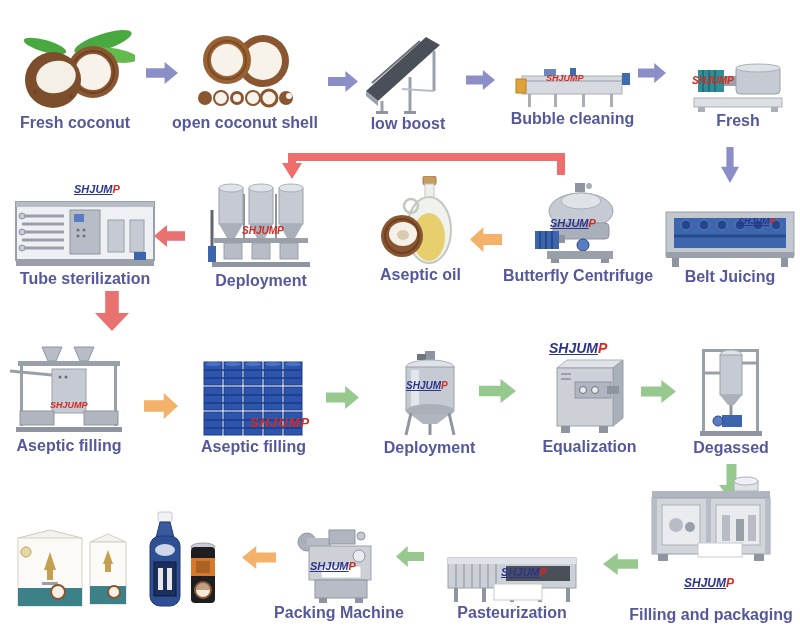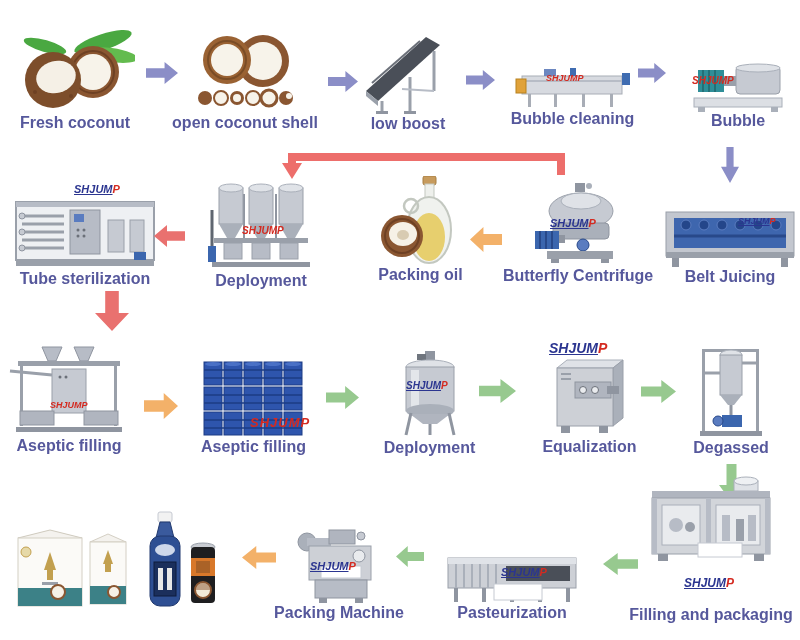--- a/index.html
+++ b/index.html
@@ -104,21 +104,21 @@
       <rect x="10" y="47" width="7" height="5" fill="#aab0ba"></rect>
       <rect x="83" y="47" width="7" height="5" fill="#aab0ba"></rect>
       <rect x="48" y="6" width="44" height="28" rx="4" fill="#c6cad2" stroke="#9aa0aa"></rect>
       <ellipse cx="70" cy="8" rx="22" ry="4" fill="#dfe2e7" stroke="#aab0ba"></ellipse>
       <rect x="36" y="16" width="12" height="10" fill="#9aa0aa"></rect>
       <rect x="10" y="10" width="26" height="22" fill="#2f8e98"></rect>
       <line x1="15" y1="10" x2="15" y2="32" stroke="#237077" stroke-width="2"></line>
       <line x1="21" y1="10" x2="21" y2="32" stroke="#237077" stroke-width="2"></line>
       <line x1="27" y1="10" x2="27" y2="32" stroke="#237077" stroke-width="2"></line>
     </svg>
-    <div class="label">Bubble</div>
+    <div class="label">Fresh</div>
   </div>
 
   <div class="arrow down" style="left:721px;top:147px;width:18px;height:36px;--ac:var(--arrow_purple);"></div>
 
   <svg class="connector" style="left:280px;top:148px;" width="295" height="34" viewBox="0 0 295 34">
     <path d="M281 27 L281 9 L12 9 L12 16" fill="none" style="stroke:var(--connector_red,#ed6e6b);" stroke-width="8"></path>
     <polygon points="2,15 22,15 12,31" style="fill:var(--connector_red,#ed6e6b);"></polygon>
   </svg>
 
   <div class="node" style="left:5px;top:180px;width:160px;height:108px;">
@@ -178,21 +178,21 @@
       <rect x="47" y="0" width="13" height="9" rx="2" fill="#c79b5d" stroke="#a87f43"></rect>
       <rect x="49" y="8" width="9" height="14" fill="#eef0ec" stroke="#c3c8c0"></rect>
       <ellipse cx="53" cy="54" rx="22" ry="33" fill="#f0f2ee" stroke="#c3c8c0" stroke-width="2"></ellipse>
       <ellipse cx="53" cy="61" rx="16" ry="24" fill="#e7cf6e"></ellipse>
       <circle cx="35" cy="30" r="7" fill="none" stroke="#c3c8c0" stroke-width="2.5"></circle>
       <circle cx="26" cy="60" r="21" fill="#8a5631"></circle>
       <circle cx="26" cy="60" r="17" fill="none" stroke="#6e4124" stroke-width="2"></circle>
       <ellipse cx="27" cy="58" rx="14" ry="12" fill="#f6f1e7"></ellipse>
       <ellipse cx="27" cy="59" rx="6" ry="5" fill="#d8cbb2"></ellipse>
     </svg>
-    <div class="label">Packing oil</div>
+    <div class="label">Aseptic oil</div>
   </div>
 
   <div class="arrow left" style="left:470px;top:227px;width:32px;height:25px;--ac:var(--arrow_orange);"></div>
 
   <div class="node" style="left:498px;top:172px;width:160px;height:113px;">
     <svg width="95" height="86" viewBox="0 0 95 86">
       <rect x="44" y="2" width="10" height="9" fill="#8f95a0"></rect>
       <circle cx="58" cy="5" r="3" fill="#aab0ba"></circle>
       <ellipse cx="50" cy="30" rx="32" ry="18" fill="#c6cad2" stroke="#9aa0aa"></ellipse>
       <ellipse cx="50" cy="20" rx="20" ry="8" fill="#dfe2e7" stroke="#aab0ba"></ellipse>

